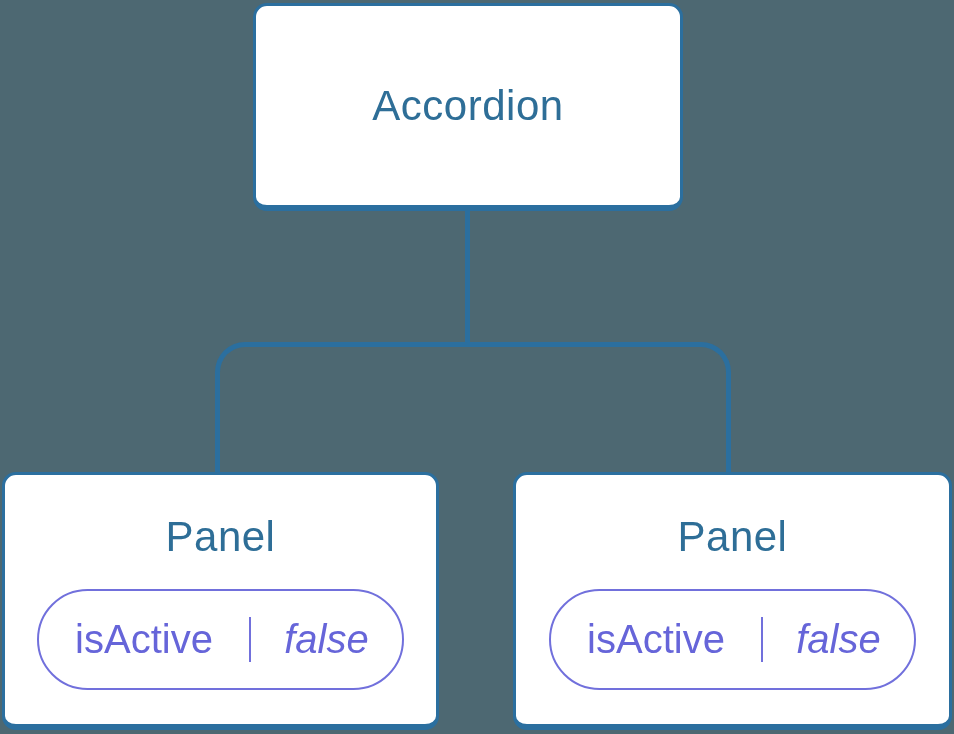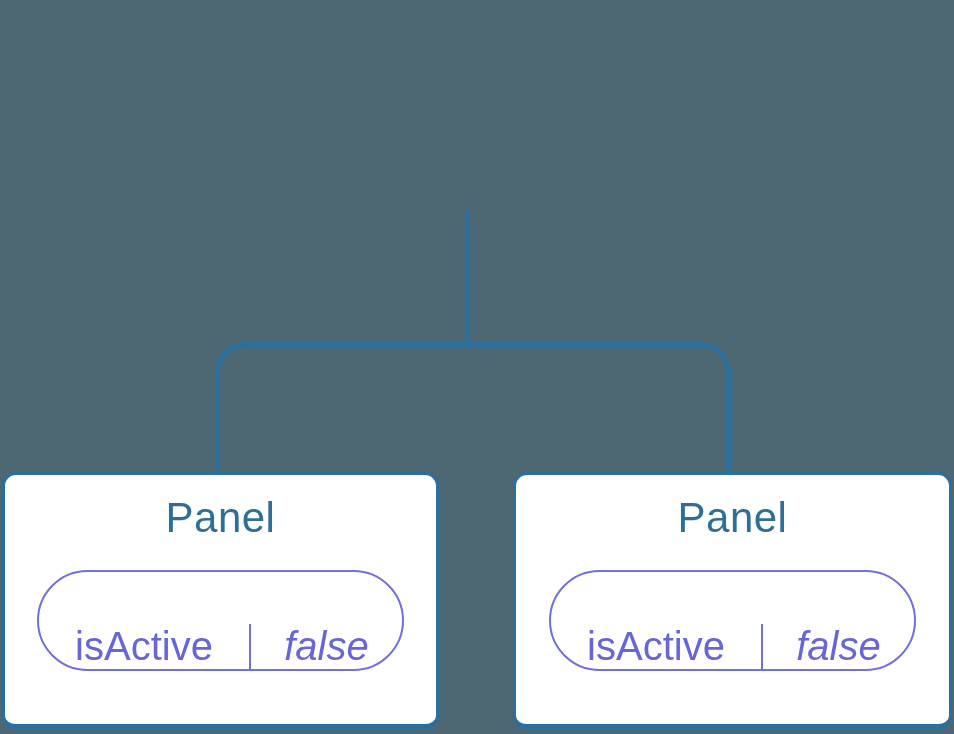--- a/index.html
+++ b/index.html
@@ -57,51 +57,54 @@
     border: 5px solid var(--connector);
     border-bottom: none;
     border-radius: 30px 30px 0 0;
   }
   .panel-node {
     top: 472px;
     height: 258px;
     display: flex;
     flex-direction: column;
     align-items: center;
-    padding-top: 19px;
+    padding-top: 38px;
   }
   .panel-left  { left: 2px;   width: 437px; }
   .panel-right { left: 513px; width: 439px; }
   .state-pill {
     margin-top: 28px;
     width: 367px;
     height: 101px;
     border: 2.5px solid var(--state-border);
     border-radius: 60px;
     display: flex;
-    align-items: flex-end;
+    align-items: center;
     overflow: hidden;
     background: var(--node-bg);
   }
   .pill-cell {
     display: flex;
     align-items: center;
     justify-content: center;
     color: var(--state-text);
     font-size: 40px;
     font-weight: 400;
   }
   .pill-name  { width: 212px; border-right: 2.5px solid var(--state-border); }
   .pill-value { flex: 1; font-style: italic; }
 </style>
 </head>
 <body>
 
 <div class="stage">
 
+  <div class="node root-node">
+    <span class="node-title">Accordion</span>
+  </div>
 
   <div class="stem"></div>
   <div class="branch"></div>
 
   <div class="node panel-node panel-left">
     <span class="node-title">Panel</span>
     <div class="state-pill">
       <div class="pill-cell pill-name">isActive</div>
       <div class="pill-cell pill-value">false</div>
     </div>

